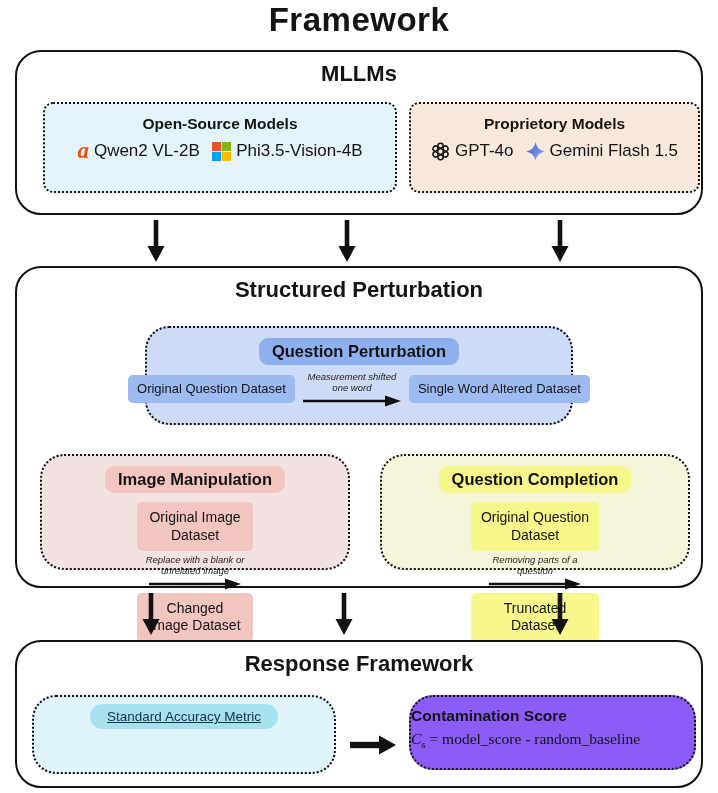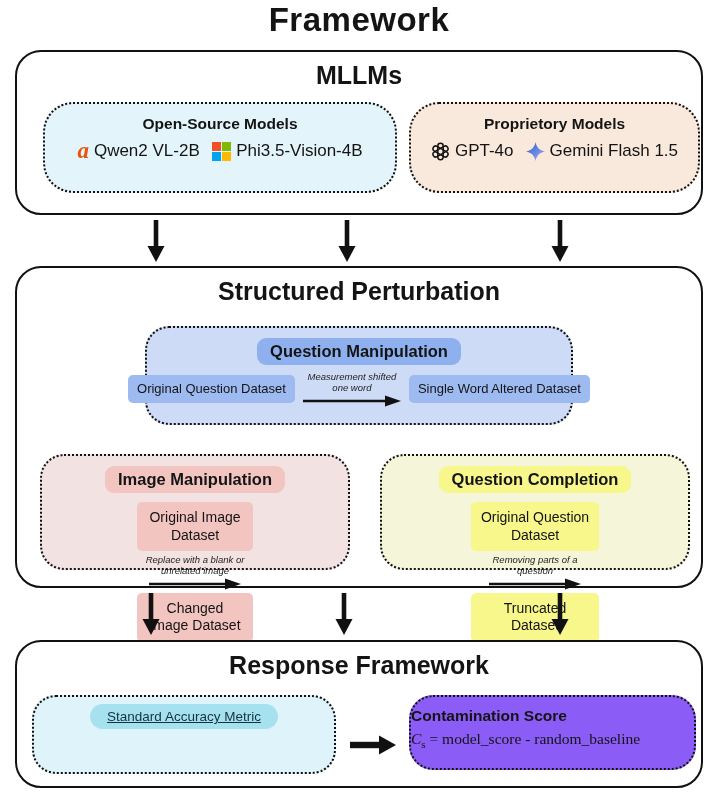--- a/index.html
+++ b/index.html
@@ -8,23 +8,23 @@
 
   .page-title { position:absolute; top:1px; left:0; width:100%; text-align:center;
                 font-size:33px; font-weight:800; letter-spacing:.5px; }
 
   .outer-box { position:absolute; left:15px; width:688px; border:2.5px solid #111;
                border-radius:26px; background:#fff; }
   .mllms       { top:50px;  height:165px; }
   .perturbation{ top:266px; height:322px; }
   .evaluation  { top:640px; height:148px; }
 
-  .section-title { text-align:center; font-size:25px; font-weight:800; margin-top:9px; }
-
-  .dotted-box { position:absolute; border:2.2px dotted #111; border-radius:30px; text-align:center; }
+  .section-title { text-align:center; font-size:22px; font-weight:800; margin-top:9px; }
+
+  .dotted-box { position:absolute; border:2.2px dotted #111; border-radius:10px; text-align:center; }
   .open-source { left:26px;  top:50px; width:354px; height:91px; background:var(--open-source-bg,#e3f4fa); }
   .proprietary { left:392px; top:50px; width:291px; height:91px; background:var(--proprietary-bg,#f9e9dc); }
   .sub-title  { font-size:15.5px; font-weight:700; margin-top:11px; }
   .models-row { display:flex; justify-content:center; align-items:center; gap:12px;
                 margin-top:8px; font-size:17px; font-weight:500; white-space:nowrap; }
   .model { display:flex; align-items:center; gap:5px; }
 
   .alibaba-glyph { font-family:"Liberation Serif",serif; font-style:italic; font-weight:700;
                    font-size:23px; line-height:.9; color:var(--alibaba-orange,#e8540c); }
   .ms-grid { display:grid; grid-template-columns:9px 9px; grid-template-rows:9px 9px; gap:1.5px; }
@@ -142,21 +142,21 @@
     </svg>
   <svg class="down-arrow r1" style="left:549px" viewBox="0 0 22 42">
       <line x1="11" y1="0" x2="11" y2="28" stroke="#111" stroke-width="4.6"></line>
       <polygon points="2.5,26 19.5,26 11,42" fill="#111"></polygon>
     </svg>
 
   <section class="outer-box perturbation">
     <div class="section-title">Structured Perturbation</div>
 
     <div class="pert-box qm">
-      <div class="pert-title">Question Manipulation</div>
+      <div class="pert-title">Question Perturbation</div>
       <div class="flow-row">
         <span class="data-pill">Original Question Dataset</span>
         <span class="arrow-col">
           <span class="arrow-caption">Measurement shifted one word</span>
           <svg class="h-arrow" width="98" height="12" viewBox="0 0 98 12">
               <line x1="0" y1="6" x2="84" y2="6" stroke="#111" stroke-width="2.6"></line>
               <polygon points="82,0.5 82,11.5 98,6" fill="#111"></polygon>
             </svg>
         </span>
         <span class="data-pill">Single Word Altered Dataset</span>

